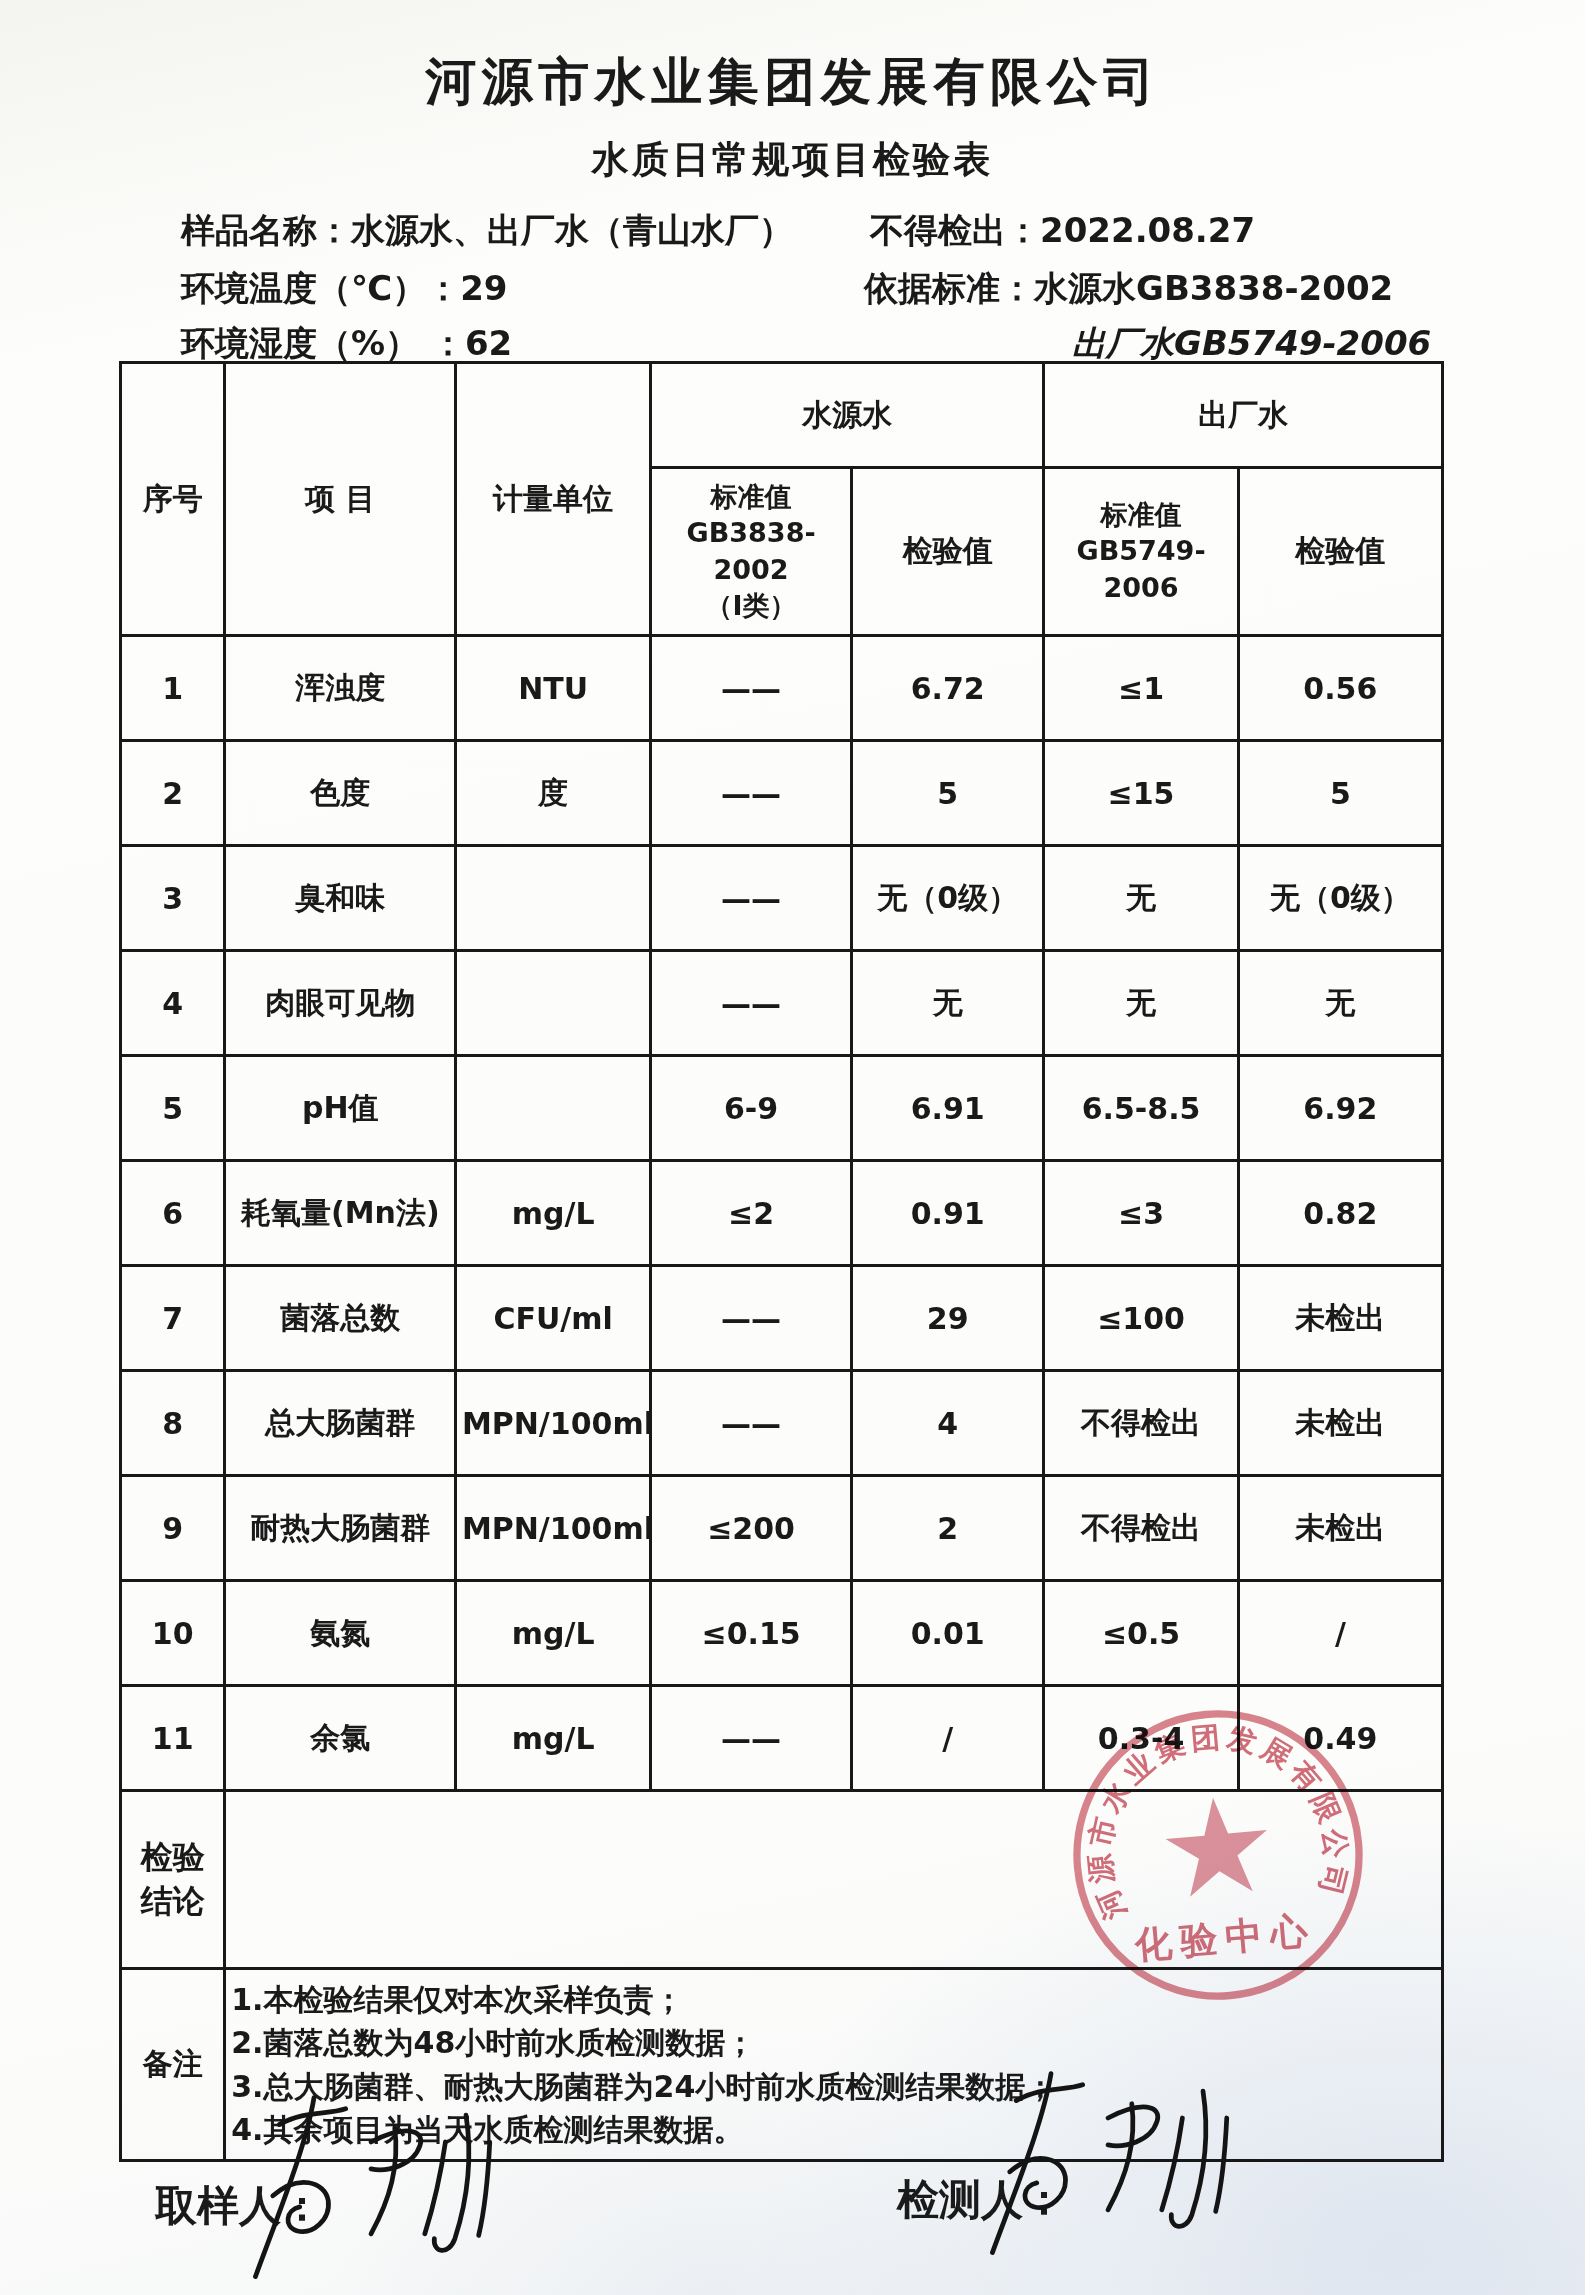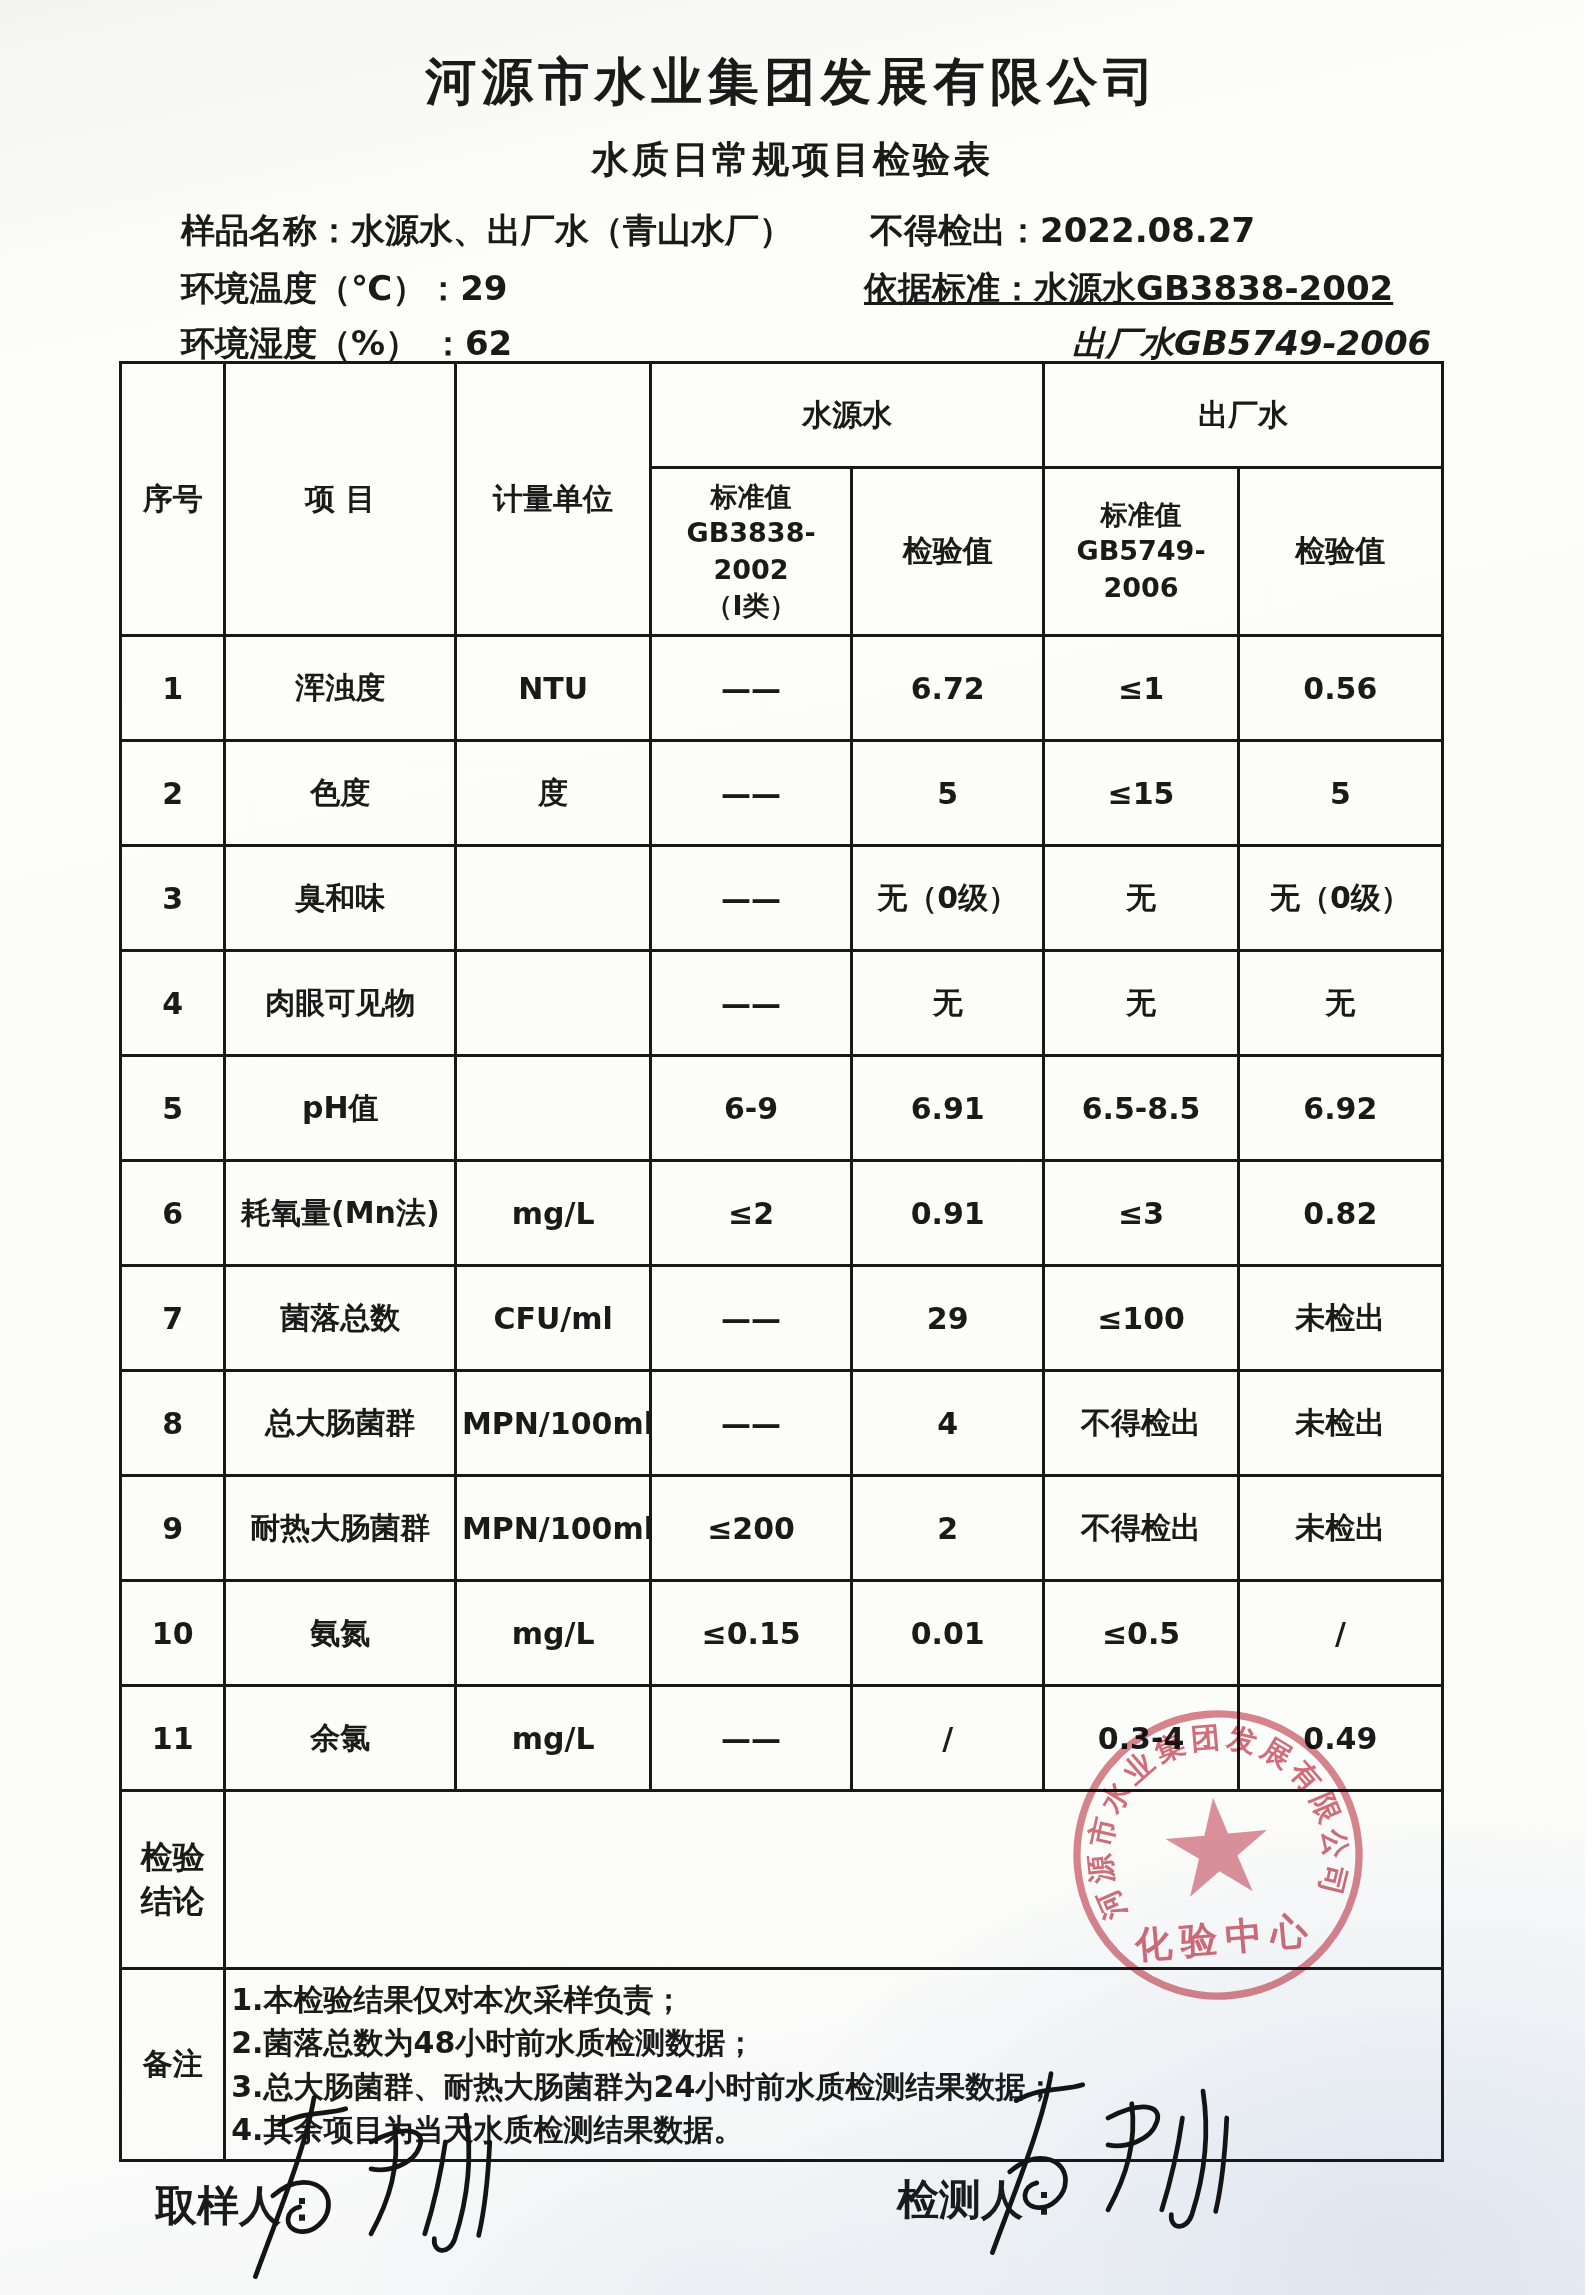--- a/index.html
+++ b/index.html
@@ -61,21 +61,21 @@
   <div class="meta" style="left:181px; top:208px;">
     <span class="m-label">样品名称：</span><span>水源水、出厂水（青山水厂）</span>
   </div>
   <div class="meta" style="left:870px; top:208px;">
     <span class="m-label">不得检出：</span><span>2022.08.27</span>
   </div>
 
   <div class="meta" style="left:181px; top:266px;">
     <span class="m-label">环境温度（℃）：</span><span>29</span>
   </div>
-  <div class="meta" style="left:864px; top:266px;text-decoration:underline;">
+  <div class="meta" style="left:864px; top:266px;">
     <span class="m-label">依据标准：</span><span>水源水GB3838-2002</span>
   </div>
 
   <div class="meta" style="left:181px; top:321px;">
     <span class="m-label">环境湿度（%） ：</span><span>62</span>
   </div>
   <div class="meta" style="left:1072px; top:321px;font-style:italic;">
     <span>出厂水GB5749-2006</span>
   </div>
 

